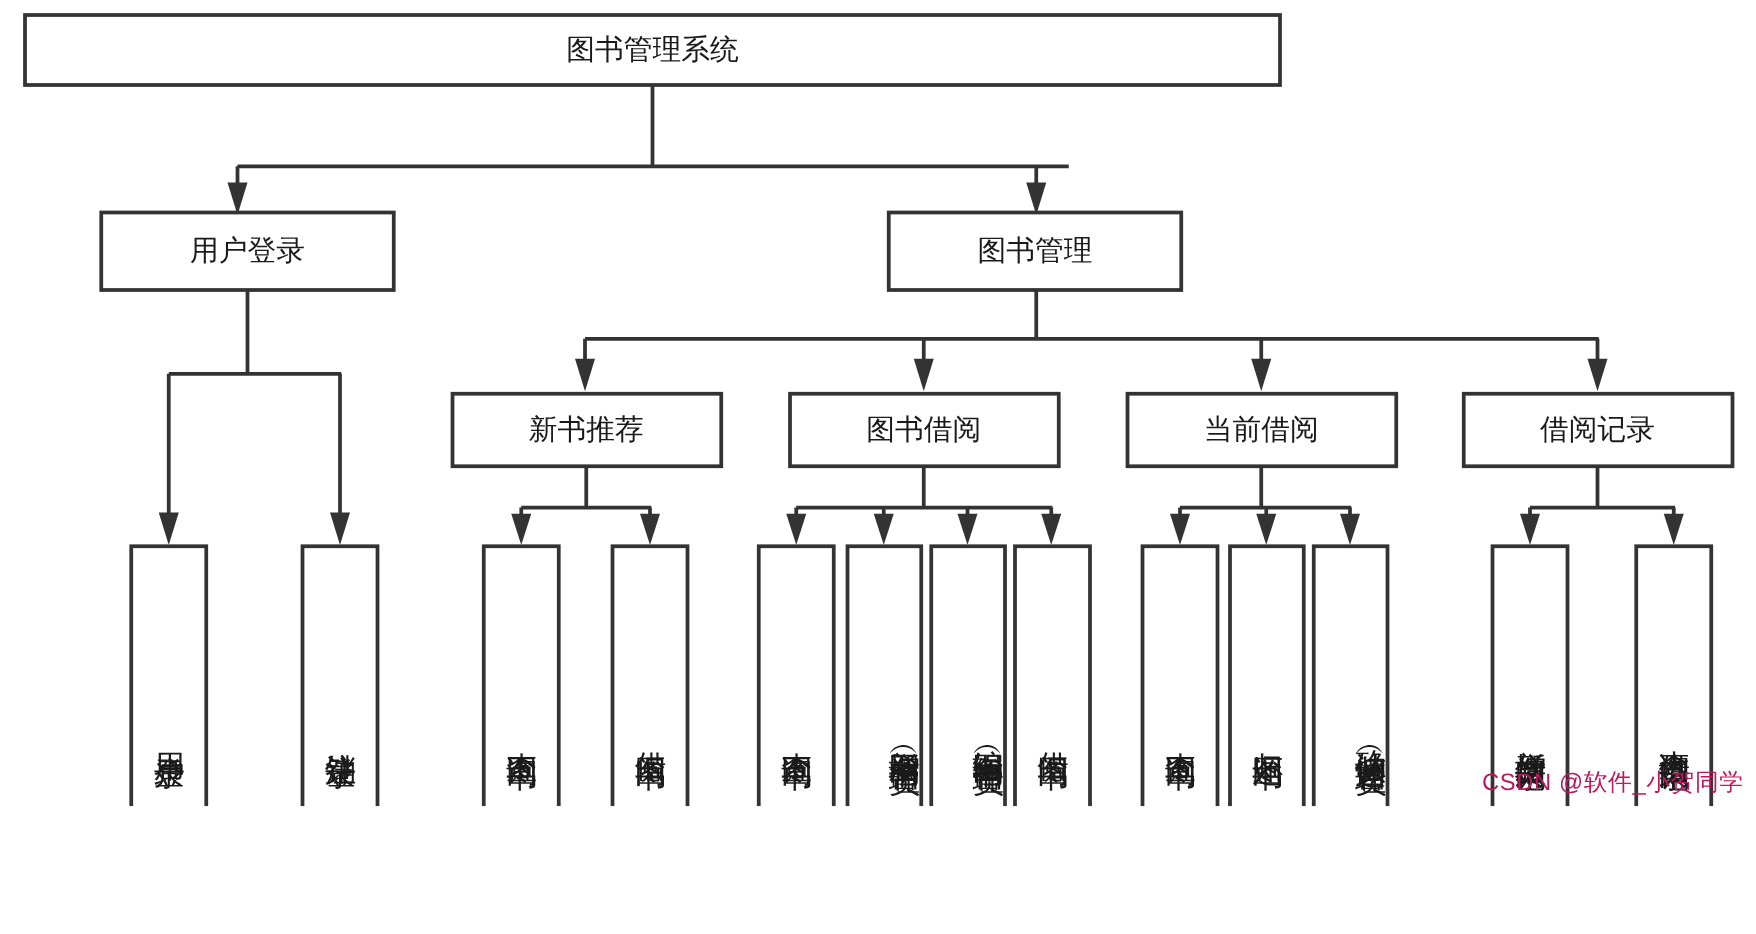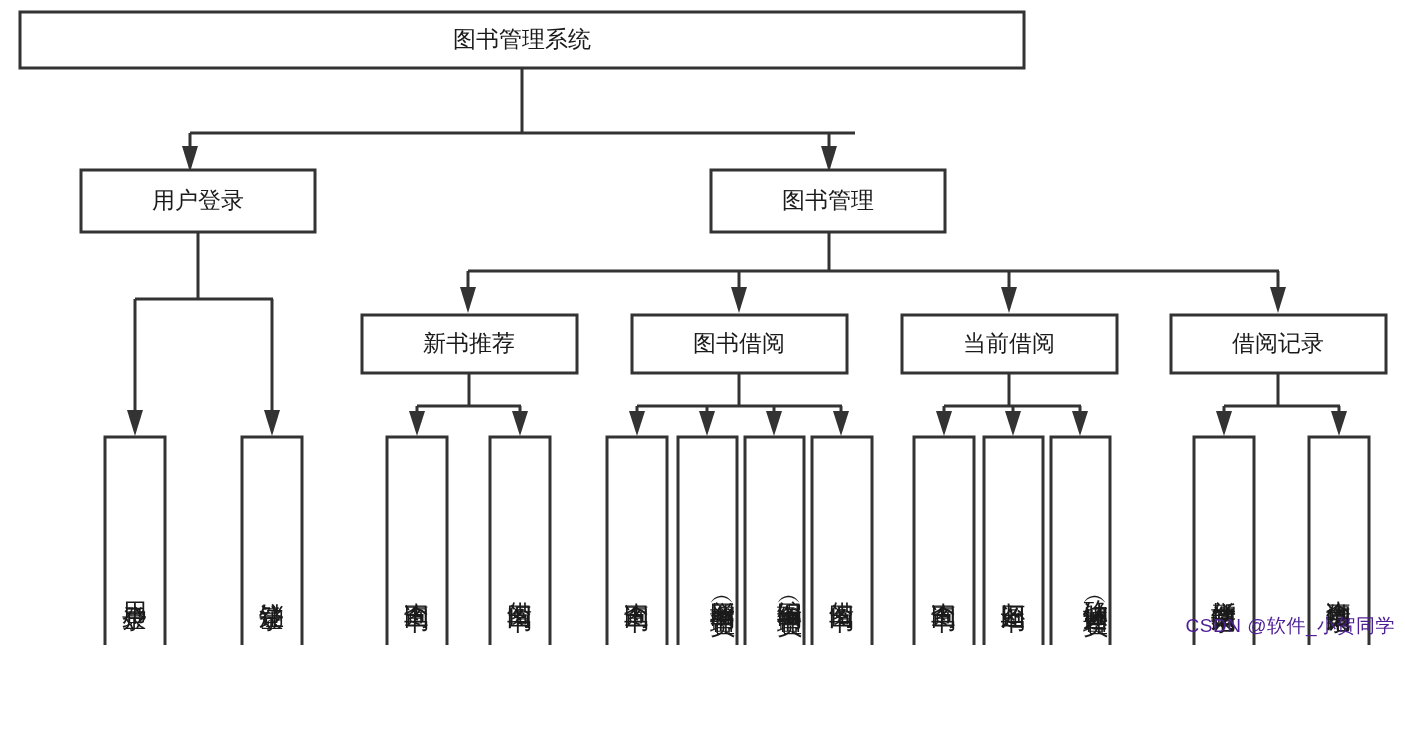--- a/index.html
+++ b/index.html
@@ -61,21 +61,21 @@
     text-align: center;
     white-space: nowrap;
     user-select: none;
   }
   .watermark {
     position: absolute;
     right: 10px;
     bottom: 6px;
     font-family: "Liberation Sans", "DejaVu Sans", sans-serif;
     font-size: 19px;
-    color: #4c1d95;
+    color: #be185d;
     letter-spacing: 0.5px;
     white-space: nowrap;
   }
 </style>
 </head>
 <body>
 
 <div id="diagram-root">
 
   <svg class="flow" viewBox="0 0 1405 747">

